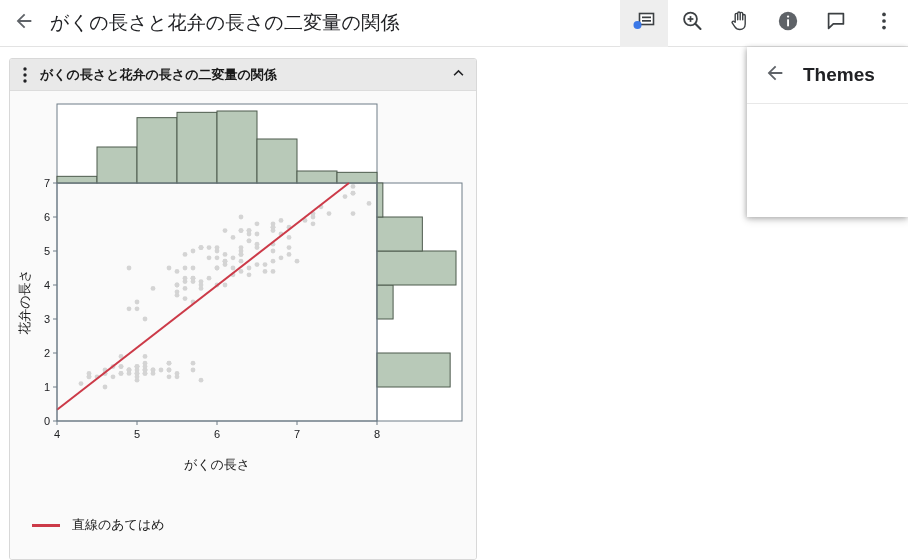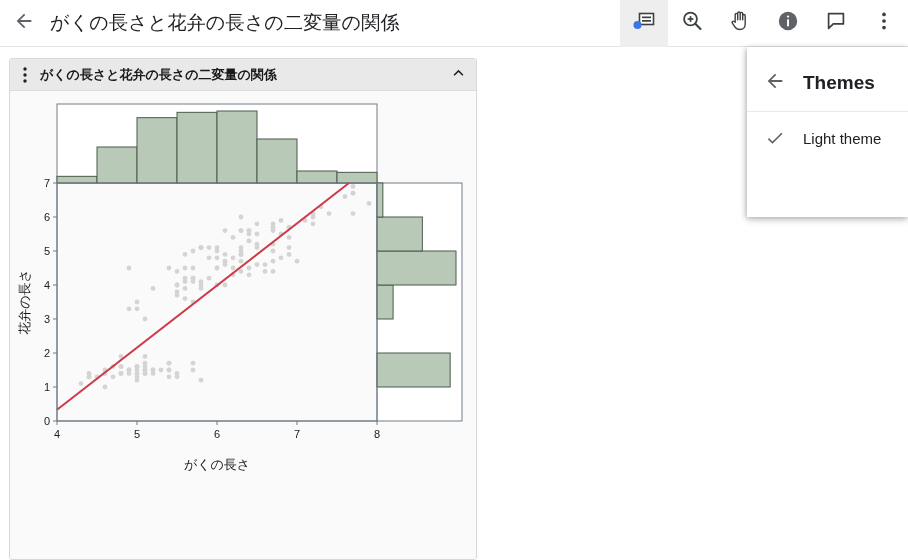--- a/index.html
+++ b/index.html
@@ -39,21 +39,20 @@
   
   #themes-menu {
     position:absolute; left:747px; top:47px; width:161px; height:170px;
     background:#ffffff;
     box-shadow: -1px 1px 5px rgba(0,0,0,0.22), 0 3px 8px rgba(0,0,0,0.16);
     z-index:30;
   }
   #themes-header {
     height:57px; display:flex; align-items:center;
     border-bottom:1px solid #e8e8e8;
-    margin-top:8px;
   }
   #themes-back {
     width:56px; height:56px; display:flex; align-items:center; justify-content:center;
     cursor:pointer;
   }
   #themes-title { font-size:19px; color:#202124; font-weight:700; }
   .theme-item {
     height:52px; display:flex; align-items:center; cursor:pointer;
   }
   .theme-check {
@@ -178,28 +177,20 @@
     <div id="themes-back">
       <span>
         <svg width="22" height="22" viewBox="0 0 24 24">
           <path d="M20 11H7.8l5.6-5.6L12 4l-8 8 8 8 1.4-1.4L7.8 13H20z" fill="#5f6368"></path>
         </svg>
       </span>
     </div>
     <div id="themes-title">Themes</div>
   </div>
 
-  <div class="theme-item">
-    <span class="theme-check">
-      <svg width="20" height="20" viewBox="0 0 24 24">
-        <path d="M9 16.2L4.8 12l-1.4 1.4L9 19 21 7l-1.4-1.4z" fill="#5f6368"></path>
-      </svg>
-    </span>
-    <span class="theme-label">Light theme</span>
-  </div>
 
 </div>
 
 <div id="chart-card">
 
   <div id="card-header">
     <div id="card-drag">
       <svg width="14" height="20" viewBox="0 0 14 20">
         <circle cx="7" cy="4" r="1.7" fill="#202124"></circle>
         <circle cx="7" cy="10" r="1.7" fill="#202124"></circle>
@@ -413,15 +404,19 @@
           <text x="40" y="164" text-anchor="end" font-family="&quot;Liberation Sans&quot;, sans-serif" font-size="11" fill="#202124">5</text>
           <line x1="43" y1="126" x2="47" y2="126" stroke="#6f7d87" stroke-width="1"></line>
           <text x="40" y="130" text-anchor="end" font-family="&quot;Liberation Sans&quot;, sans-serif" font-size="11" fill="#202124">6</text>
           <line x1="43" y1="92" x2="47" y2="92" stroke="#6f7d87" stroke-width="1"></line>
           <text x="40" y="96" text-anchor="end" font-family="&quot;Liberation Sans&quot;, sans-serif" font-size="11" fill="#202124">7</text>
           <text x="207" y="378" text-anchor="middle" font-family="&quot;Liberation Sans&quot;, sans-serif" font-size="13" fill="#1a1a1a">がくの長さ</text>
           <text x="19" y="211" text-anchor="middle" font-family="&quot;Liberation Sans&quot;, sans-serif" font-size="13" fill="#1a1a1a" transform="rotate(-90 19 211)">花弁の長さ</text>
         </g>
     </svg>
 
+    <div id="legend-row">
+      <span id="legend-swatch"></span>
+      <span id="legend-label">直線のあてはめ</span>
+    </div>
 
   </div>
 </div>
 
 </body></html>

